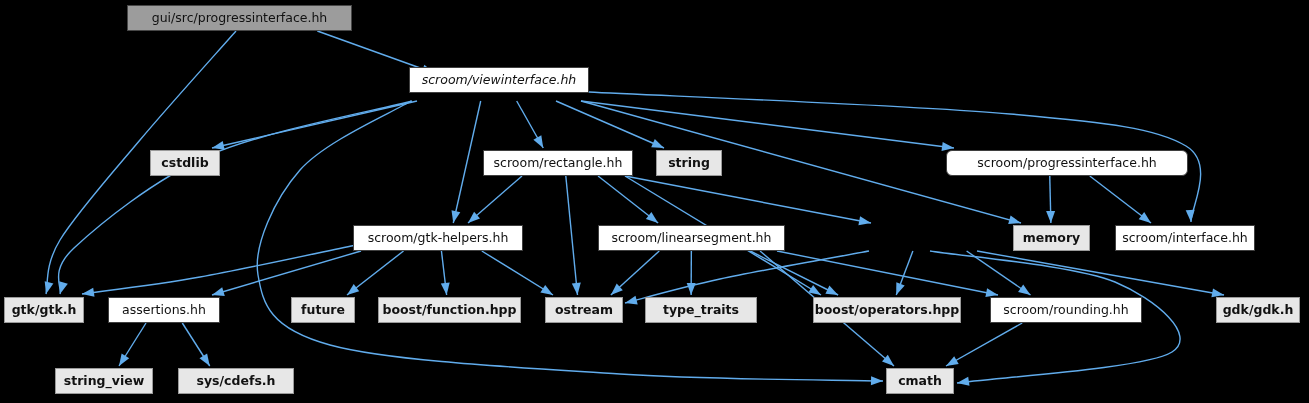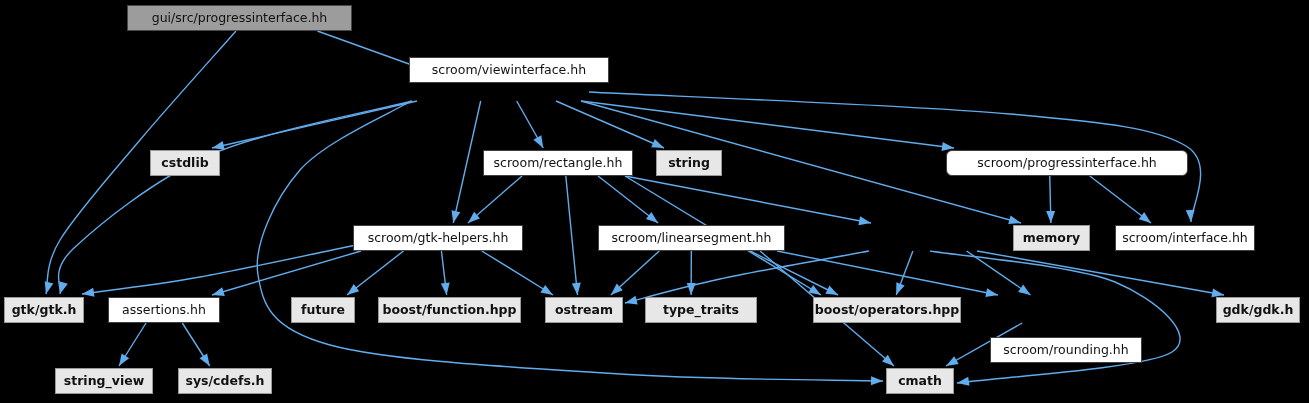--- a/index.html
+++ b/index.html
@@ -165,34 +165,34 @@
         <path d="M146,323 L119,366" fill="none" stroke="#61acec" stroke-width="1.4"></path>
         <path d="M119,366 L121.6,353.4 L129.2,358.2 Z" fill="#61acec"></path>
       </g>
       <g>
         <path d="M182.3,323 L209.75,366" fill="none" stroke="#61acec" stroke-width="1.4"></path>
         <path d="M209.75,366 L199.5,358.3 L207.1,353.5 Z" fill="#61acec"></path>
       </g>
     </svg>
 
 <div class="node root" style="left: 127px; top: 5px; width: 225px;">gui/src/progressinterface.hh</div>
-    <div class="node project" style="left: 409px; top: 57px; width: 200px;">scroom/viewinterface.hh</div>
+    <div class="node project" style="left: 409px; top: 67px; width: 180px; font-style: italic;">scroom/viewinterface.hh</div>
     <div class="node system" style="left: 150px; top: 150px; width: 70px;">cstdlib</div>
     <div class="node project" style="left: 483px; top: 150px; width: 150px;">scroom/rectangle.hh</div>
     <div class="node system" style="left: 656px; top: 150px; width: 66px;">string</div>
     <div class="node project" style="left: 946px; top: 150px; width: 242px; border-radius: 6px;">scroom/progressinterface.hh</div>
     <div class="node project" style="left: 353px; top: 225px; width: 170px;">scroom/gtk-helpers.hh</div>
     <div class="node project" style="left: 598px; top: 225px; width: 187px;">scroom/linearsegment.hh</div>
     <div class="node system" style="left: 1013px; top: 225px; width: 77px;">memory</div>
     <div class="node project" style="left: 1115px; top: 225px; width: 140px;">scroom/interface.hh</div>
     <div class="node system" style="left: 4px; top: 297px; width: 80px;">gtk/gtk.h</div>
     <div class="node project" style="left: 108px; top: 297px; width: 112px;">assertions.hh</div>
     <div class="node system" style="left: 291px; top: 297px; width: 64px;">future</div>
     <div class="node system" style="left: 378px; top: 297px; width: 143px;">boost/function.hpp</div>
     <div class="node system" style="left: 545px; top: 297px; width: 78px;">ostream</div>
     <div class="node system" style="left: 645px; top: 297px; width: 112px;">type_traits</div>
     <div class="node system" style="left: 813px; top: 297px; width: 148px;">boost/operators.hpp</div>
-    <div class="node project" style="left: 990px; top: 297px; width: 152px; margin-top: 40px;">scroom/rounding.hh</div>
+    <div class="node project" style="left: 990px; top: 297px; width: 152px;">scroom/rounding.hh</div>
     <div class="node system" style="left: 1216px; top: 297px; width: 84px;">gdk/gdk.h</div>
     <div class="node system" style="left: 55px; top: 368px; width: 98px;">string_view</div>
-    <div class="node system" style="left: 178px; top: 368px; width: 94px;">sys/cdefs.h</div>
+    <div class="node system" style="left: 178px; top: 368px; width: 116px;">sys/cdefs.h</div>
     <div class="node system" style="left: 886px; top: 368px; width: 68px;">cmath</div>
   </div>
 
 </body></html>

